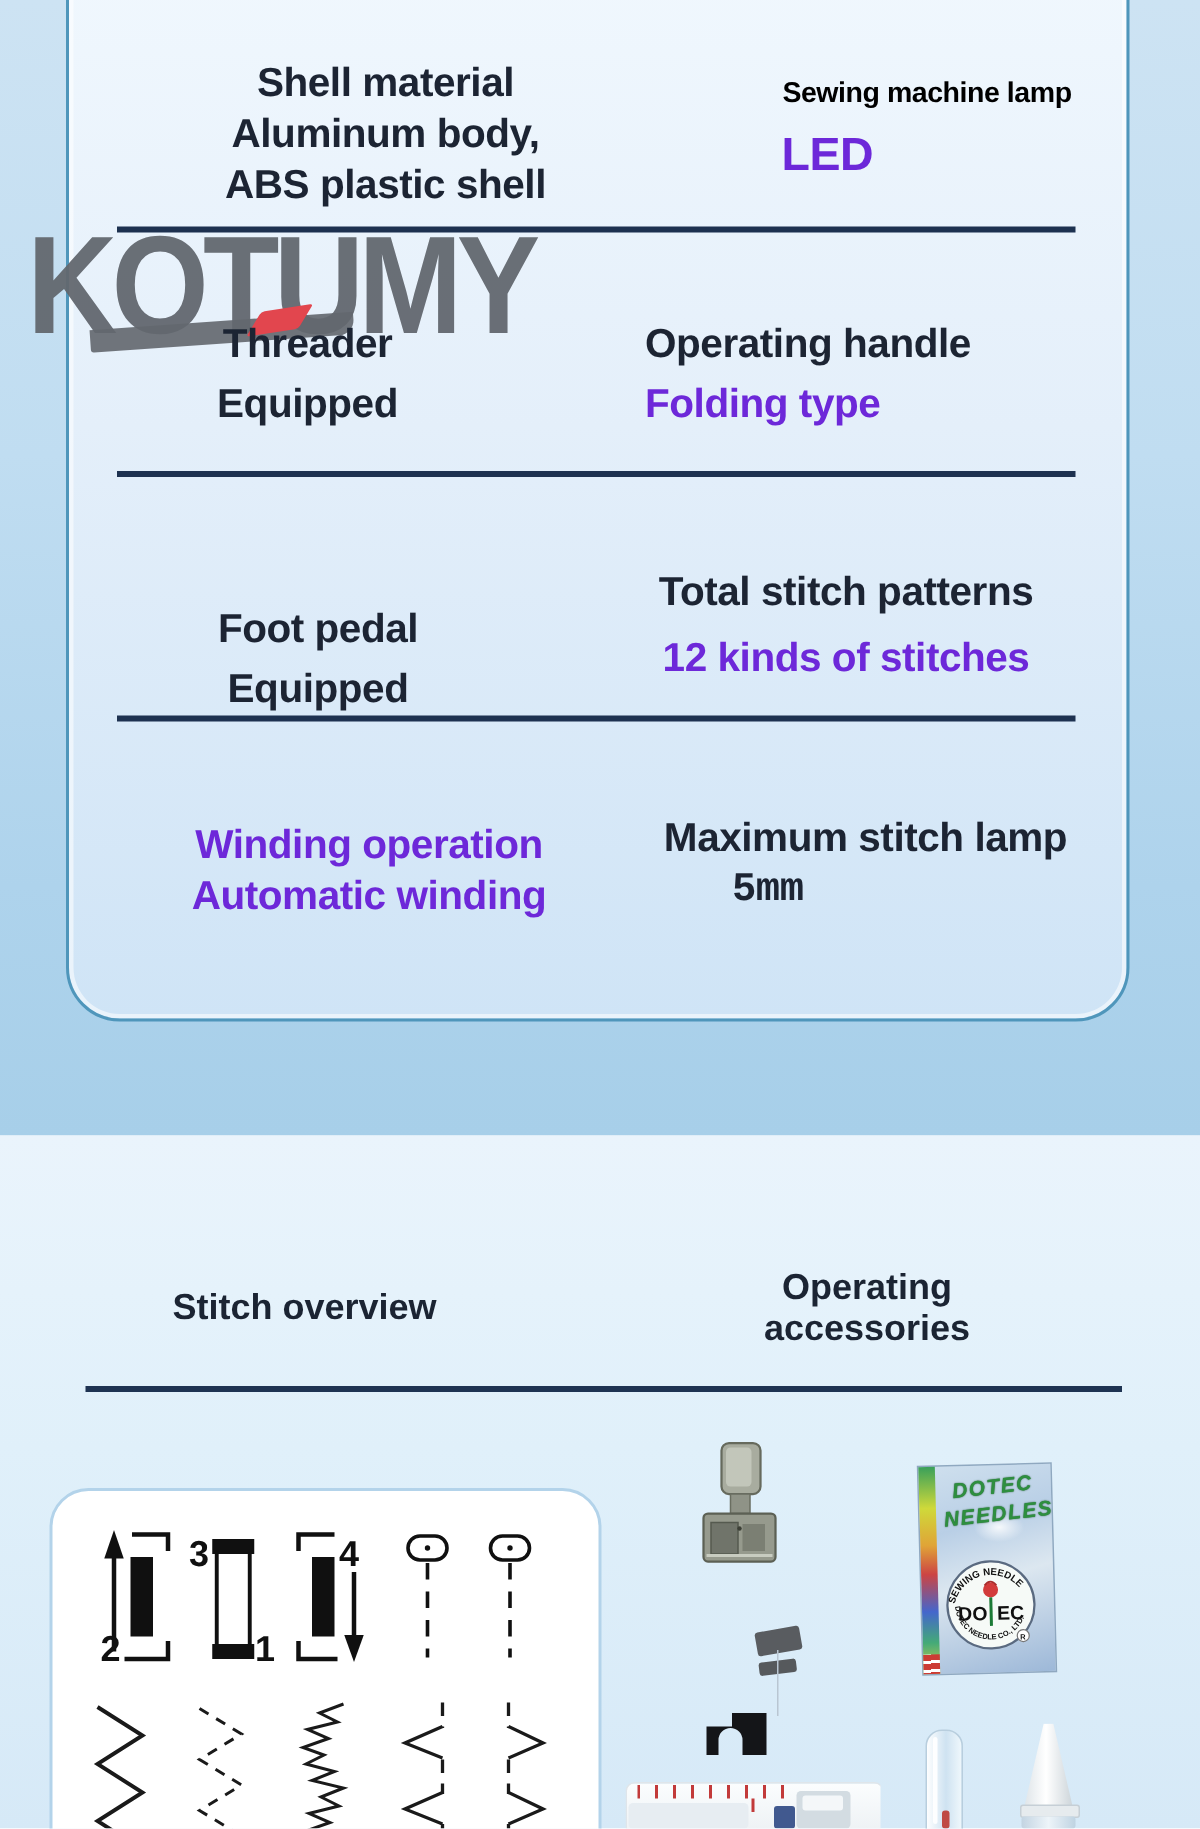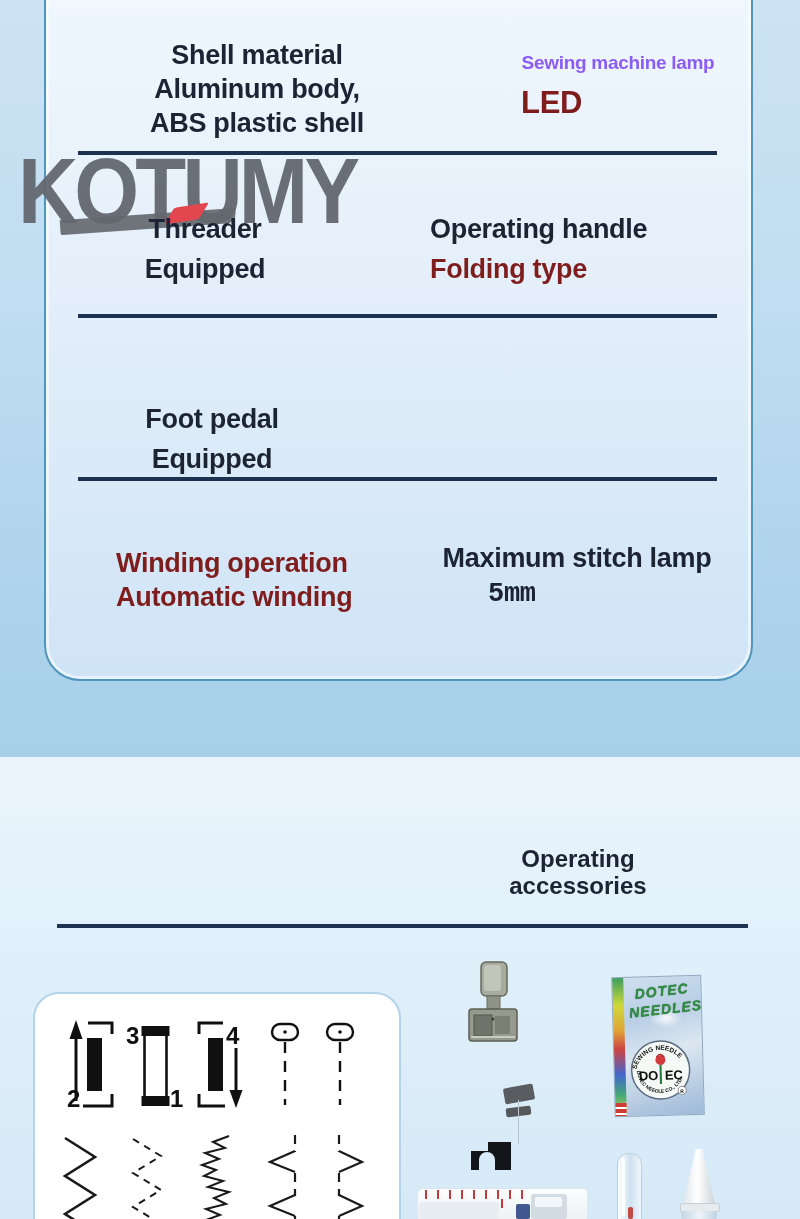--- a/index.html
+++ b/index.html
@@ -26,31 +26,31 @@
   .watermark{position:absolute;left:18px;top:138px;z-index:4;
     font-size:86px;font-weight:bold;color:#63686f;opacity:.95;
     letter-spacing:-4px;transform:scale(.97,1.08);transform-origin:left top;white-space:nowrap;}
   .wm-tail{position:absolute;left:60px;top:214px;width:176px;height:15px;background:#686d74;
     opacity:.95;transform:rotate(-4deg);border-radius:0 0 10px 2px;z-index:4;}
   .wm-red{position:absolute;left:171px;top:205px;width:31px;height:17px;background:#e2464e;
     transform:skewX(-38deg) rotate(-10deg);border-radius:2px;z-index:6;}
   
   .cell{position:absolute;z-index:6;font-weight:bold;font-size:27px;letter-spacing:-.3px;line-height:34px;}
   .dark{color:#1c2433;}
-  .navy{color:#7f1d1d;}
+  .navy{color:#6d28d9;}
   .r1-left{left:92px;top:38px;width:330px;text-align:center;}
-  .r1-right-label{left:500px;top:52px;width:236px;text-align:center;font-size:19px;line-height:22px;color:#8b5cf6;}
+  .r1-right-label{left:500px;top:52px;width:236px;text-align:center;font-size:19px;line-height:22px;color:#000000;}
   .r1-right-value{left:521px;top:86px;width:120px;text-align:left;font-size:31px;font-weight:600;}
   .r2-left{left:95px;top:212px;width:220px;text-align:center;}
   .r2-right{left:430px;top:212px;width:266px;}
   .gap6{margin-top:6px;}
   .gap10{margin-top:10px;}
   .r3-left{left:102px;top:377px;width:220px;text-align:center;margin-top:25px;}
   .r3-right{left:426px;top:377px;width:276px;text-align:center;}
-  .r4-left{left:116px;top:546px;width:260px;line-height:34px;}
+  .r4-left{left:116px;top:546px;width:260px;text-align:center;line-height:34px;}
   .r4-right-label{left:432px;top:541px;width:290px;text-align:center;}
   .r4-right-value{left:488px;top:577px;width:90px;text-align:left;font-family:Liberation Mono, monospace;}
   
   .hdr{position:absolute;z-index:6;font-weight:bold;font-size:24px;color:#1b2433;text-align:center;line-height:27px;}
   .hdr-left{left:93px;top:858px;width:220px;}
   .hdr-right{left:483px;top:845px;width:190px;}
   
   .stitch-card{position:absolute;left:33px;top:992px;width:364px;height:260px;background:#ffffff;
     border:2px solid #b3d3ea;border-radius:26px;z-index:2;}
   .stitch-svg{position:absolute;left:33px;top:993px;z-index:3;}
@@ -128,28 +128,33 @@
   </div>
   <div class="cell r2-right">
     <div class="dark">Operating handle</div>
     <div class="navy gap6">Folding type</div>
   </div>
 
   <div class="cell r3-left">
     <div class="dark">Foot pedal</div>
     <div class="dark gap6">Equipped</div>
   </div>
+  <div class="cell r3-right">
+    <div class="dark">Total stitch patterns</div>
+    <div class="navy gap10">12 kinds of stitches</div>
+  </div>
 
   <div class="cell r4-left">
     <div class="navy">Winding operation</div>
     <div class="navy">Automatic winding</div>
   </div>
   <div class="cell r4-right-label dark">Maximum stitch lamp</div>
   <div class="cell r4-right-value dark">5mm</div>
 
+  <div class="hdr hdr-left">Stitch overview</div>
   <div class="hdr hdr-right">
     <div>Operating</div>
     <div>accessories</div>
   </div>
 
   <div class="stitch-card"></div>
   <svg class="stitch-svg" width="364" height="226" viewBox="0 0 364 226">
 
     <g stroke="#101010" fill="none" stroke-width="3">
       <path d="M55,30 H79 V41"></path>

